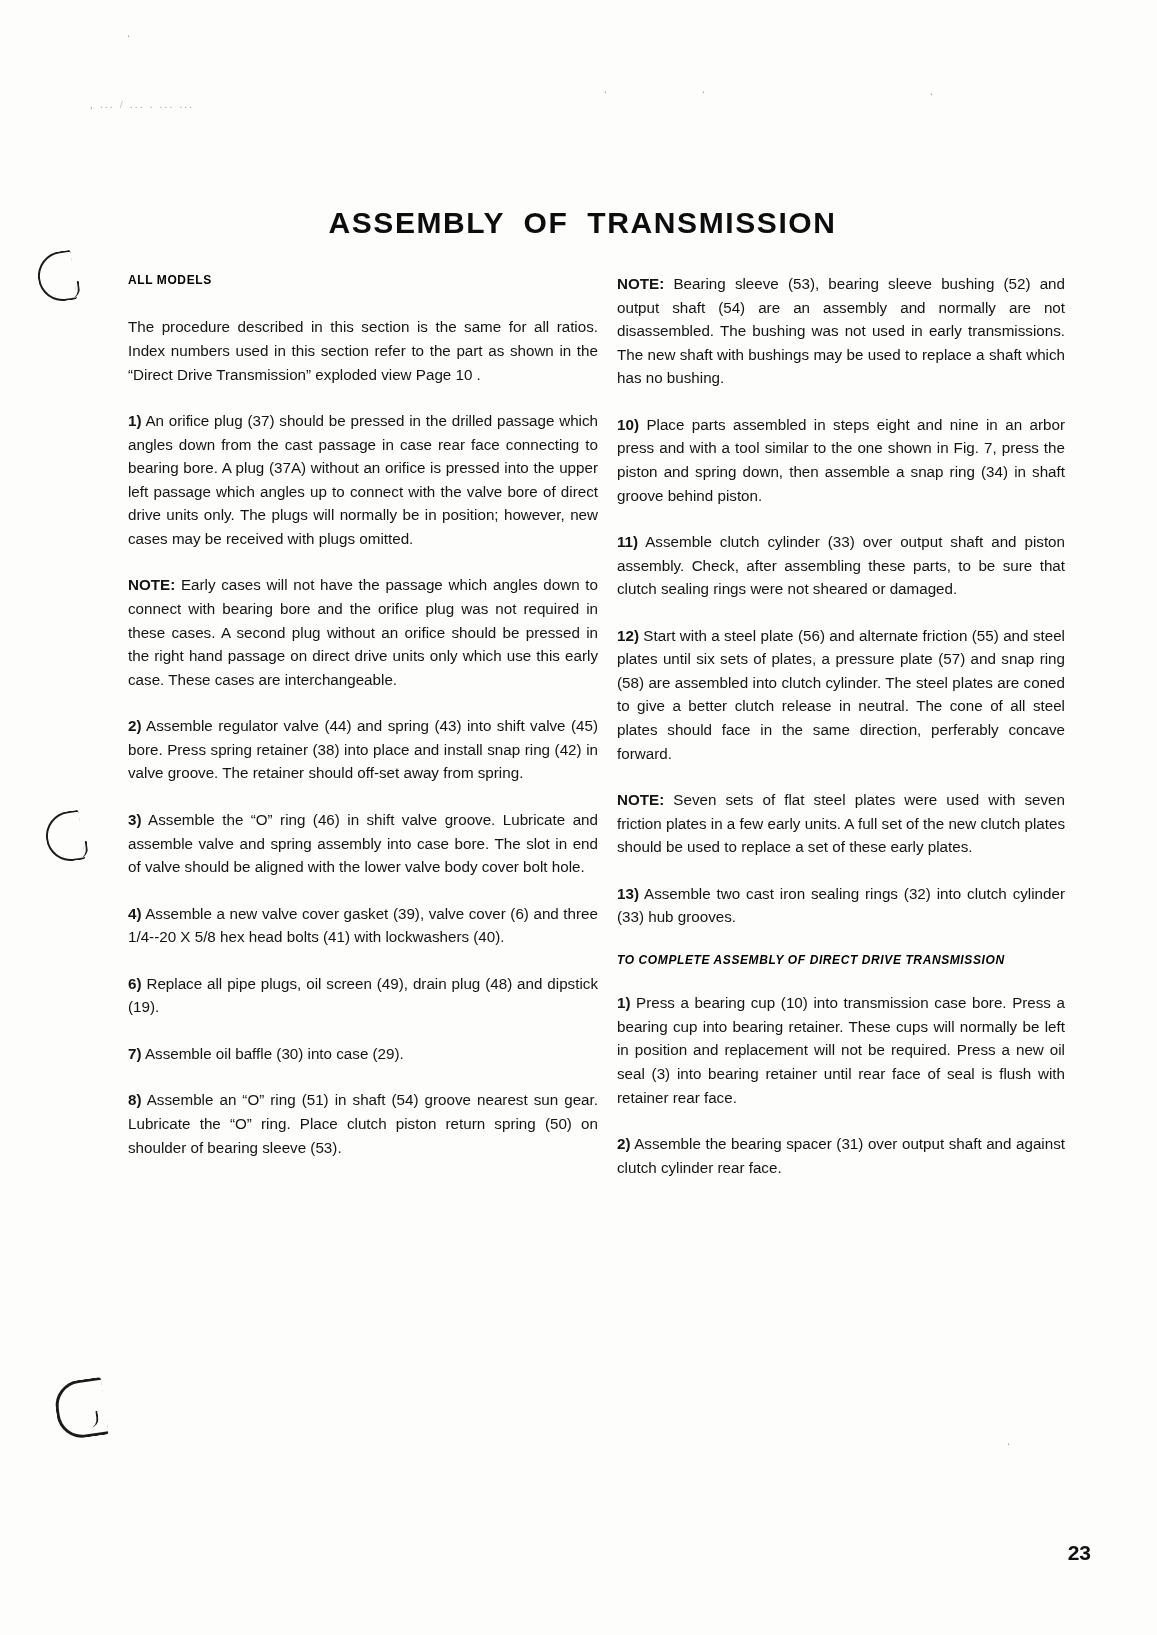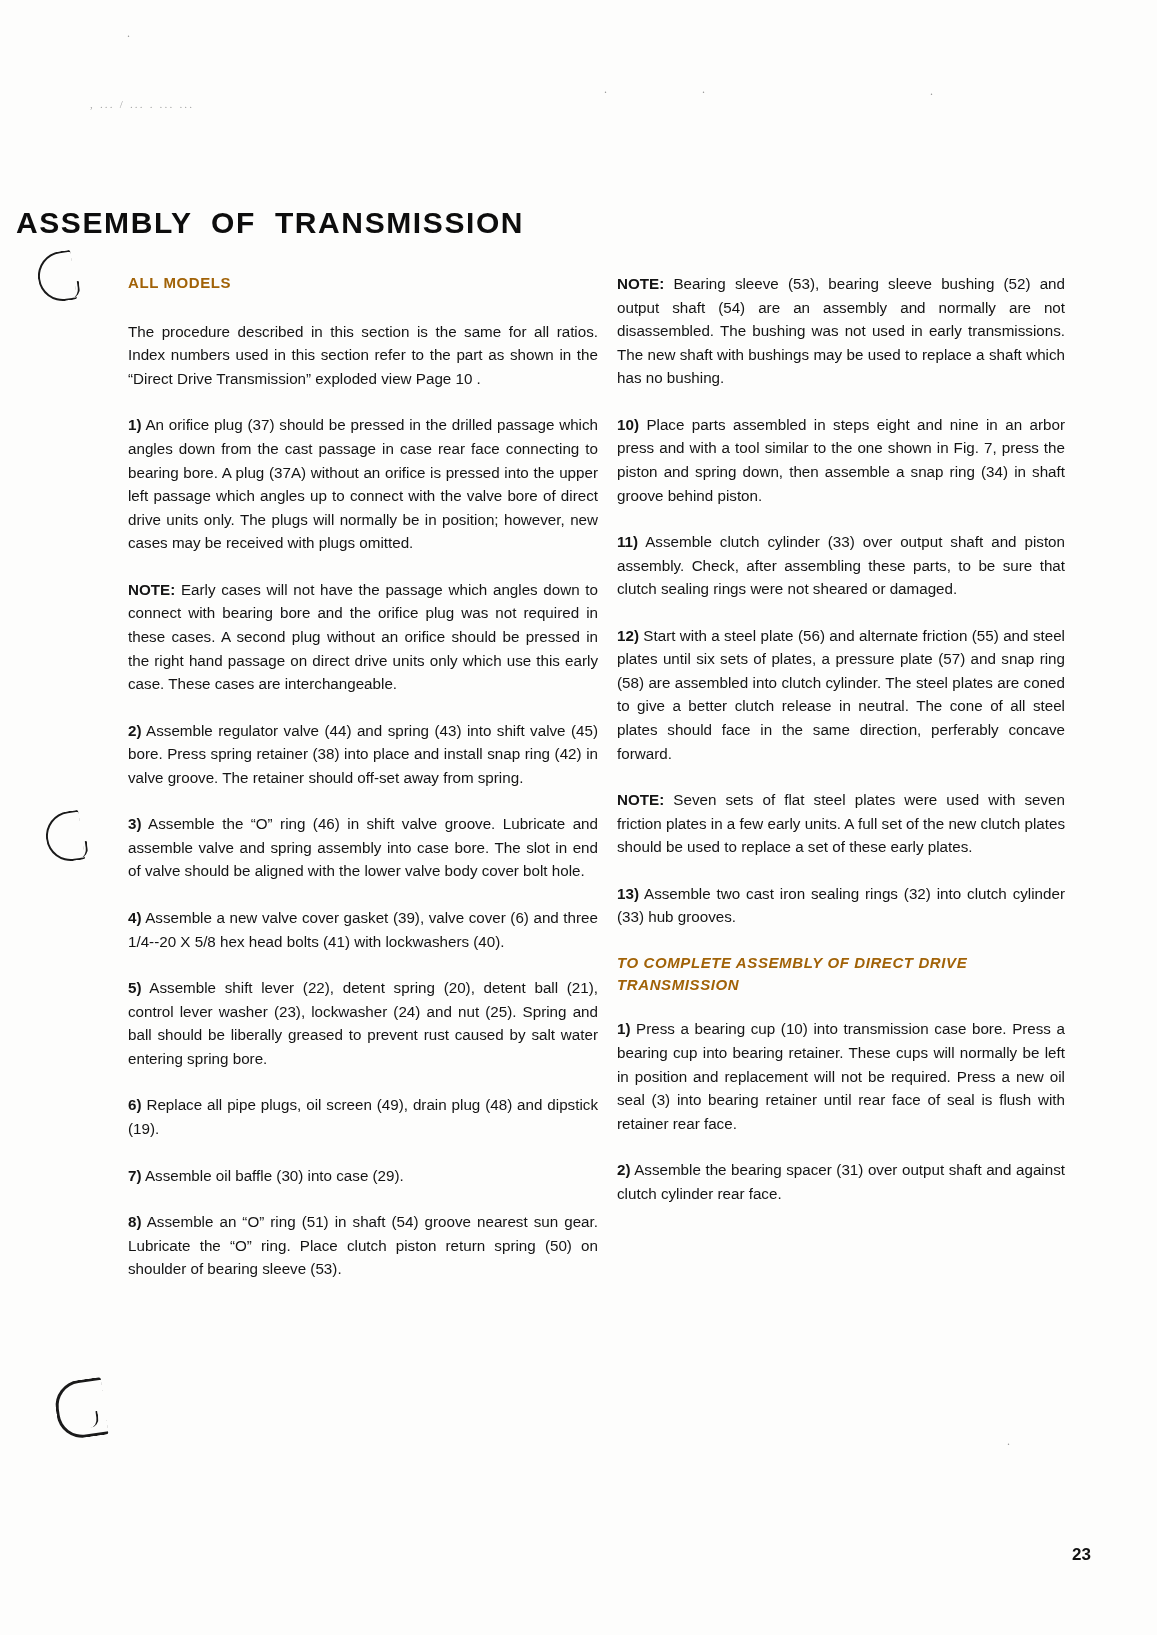--- a/index.html
+++ b/index.html
@@ -55,24 +55,24 @@
     height: 16px;
     border-right: 2.4px solid #1a1a1a;
     border-radius: 0 0 9px 0;
   }
   .ring-1 { left: 38px; top: 252px; }
   .ring-2 { left: 46px; top: 812px; }
   .ring-3 { left: 56px; top: 1380px; width: 46px; height: 52px; border-width: 3px; }
 
   .page-title {
     position: absolute;
-    left: 16px;
+    left: 8px;
     right: 0;
     top: 206px;
-    text-align: left;
+    text-align: center;
     font-size: 30px;
     font-weight: bold;
     letter-spacing: 1.6px;
     word-spacing: 9px;
     color: #0d0d0d;
   }
 
   .columns {
     position: absolute;
     left: 0;
@@ -81,24 +81,24 @@
   }
 
   .col {
     position: absolute;
     top: 0;
   }
   .col-left  { left: 128px; width: 470px; }
   .col-right { left: 617px; width: 448px; }
 
   .section-heading {
-    font-size: 15px;
+    font-size: 12px;
     font-weight: bold;
     letter-spacing: 0.6px;
-    color: #a16207;
+    color: #000000;
     margin: 0 0 26px 0;
     line-height: 1.45;
   }
   .section-heading.tight { margin-bottom: 22px; font-style: italic; }
 
   p.para {
     margin: 0 0 23px 0;
     font-size: 15.2px;
     line-height: 1.55;
     text-align: justify;
@@ -107,21 +107,21 @@
   p.para:last-child { margin-bottom: 0; margin-top: 12px; }
 
   p.para .lead {
     font-weight: bold;
   }
 
   .page-number {
     position: absolute;
     right: 66px;
     bottom: 70px;
-    font-size: 17px;
+    font-size: 21px;
     font-weight: bold;
     color: #111111;
   }
 </style>
 </head>
 <body>
 
 <div class="page">
 
   <span class="artifact artifact-dot-1">.</span>
@@ -140,21 +140,20 @@
 
     <div class="col col-left">
       <div class="section-heading">ALL MODELS</div>
 
       <p class="para"><span class="lead"></span><span>The procedure described in this section is the same for all ratios.  Index numbers used in this section refer to the part as shown in the “Direct Drive Transmission” exploded view Page 10 .</span></p>
       <p class="para"><span class="lead">1)</span> <span>An orifice plug (37) should be pressed in the drilled passage which angles down from the cast passage in case rear face connecting to bearing bore.  A plug (37A) without an orifice is pressed into the upper left passage which angles up to connect with the valve bore of direct drive units only.  The plugs will normally be in position; however, new cases may be received with plugs omitted.</span></p>
       <p class="para"><span class="lead">NOTE:</span> <span>Early cases will not have the passage which angles down to connect with bearing bore and the orifice plug was not required in these cases.  A second plug without an orifice should be pressed in the right hand passage on direct drive units only which use this early case.  These cases are interchangeable.</span></p>
       <p class="para"><span class="lead">2)</span> <span>Assemble regulator valve (44) and spring (43) into shift valve (45) bore.  Press spring retainer (38) into place and install snap ring (42) in valve groove.  The retainer should off-set away from spring.</span></p>
       <p class="para"><span class="lead">3)</span> <span>Assemble the “O” ring (46) in shift valve groove.  Lubricate and assemble valve and spring assembly into case bore.  The slot in end of valve should be aligned with the lower valve body cover bolt hole.</span></p>
       <p class="para"><span class="lead">4)</span> <span>Assemble a new valve cover gasket (39), valve cover (6) and three 1/4--20 X 5/8 hex head bolts (41) with lockwashers (40).</span></p>
-      <p class="para"><span class="lead">5)</span> <span>Assemble shift lever (22), detent spring (20), detent ball (21), control lever washer (23), lockwasher (24) and nut (25).  Spring and ball should be liberally greased to prevent rust caused by salt water entering spring bore.</span></p>
       <p class="para"><span class="lead">6)</span> <span>Replace all pipe plugs, oil screen (49), drain plug (48) and dipstick (19).</span></p>
       <p class="para"><span class="lead">7)</span> <span>Assemble oil baffle (30) into case (29).</span></p>
       <p class="para"><span class="lead">8)</span> <span>Assemble an “O” ring (51) in shaft (54) groove nearest sun gear.  Lubricate the “O” ring.  Place clutch piston return spring (50) on shoulder of bearing sleeve (53).</span></p>
     </div>
 
     <div class="col col-right">
       <p class="para"><span class="lead">NOTE:</span> <span>Bearing sleeve (53), bearing sleeve bushing (52) and output shaft (54) are an assembly and normally are not disassembled. The bushing was not used in early transmissions. The new shaft with bushings may be used to replace a shaft which has no bushing.</span></p>
       <p class="para"><span class="lead">10)</span> <span>Place parts assembled in steps eight and nine in an arbor press and with a tool similar to the one shown in Fig. 7, press the piston and spring down, then assemble a snap ring (34) in shaft groove behind piston.</span></p>
       <p class="para"><span class="lead">11)</span> <span>Assemble clutch cylinder (33) over output shaft and piston assembly.  Check, after assembling these parts, to be sure that clutch sealing rings were not sheared or damaged.</span></p>
       <p class="para"><span class="lead">12)</span> <span>Start with a steel plate (56) and alternate friction (55) and steel plates until six sets of plates, a pressure plate (57) and snap ring (58) are assembled into clutch cylinder.  The steel plates are coned to give a better clutch release in neutral. The cone of all steel plates should face in the same direction, perferably concave forward.</span></p>

